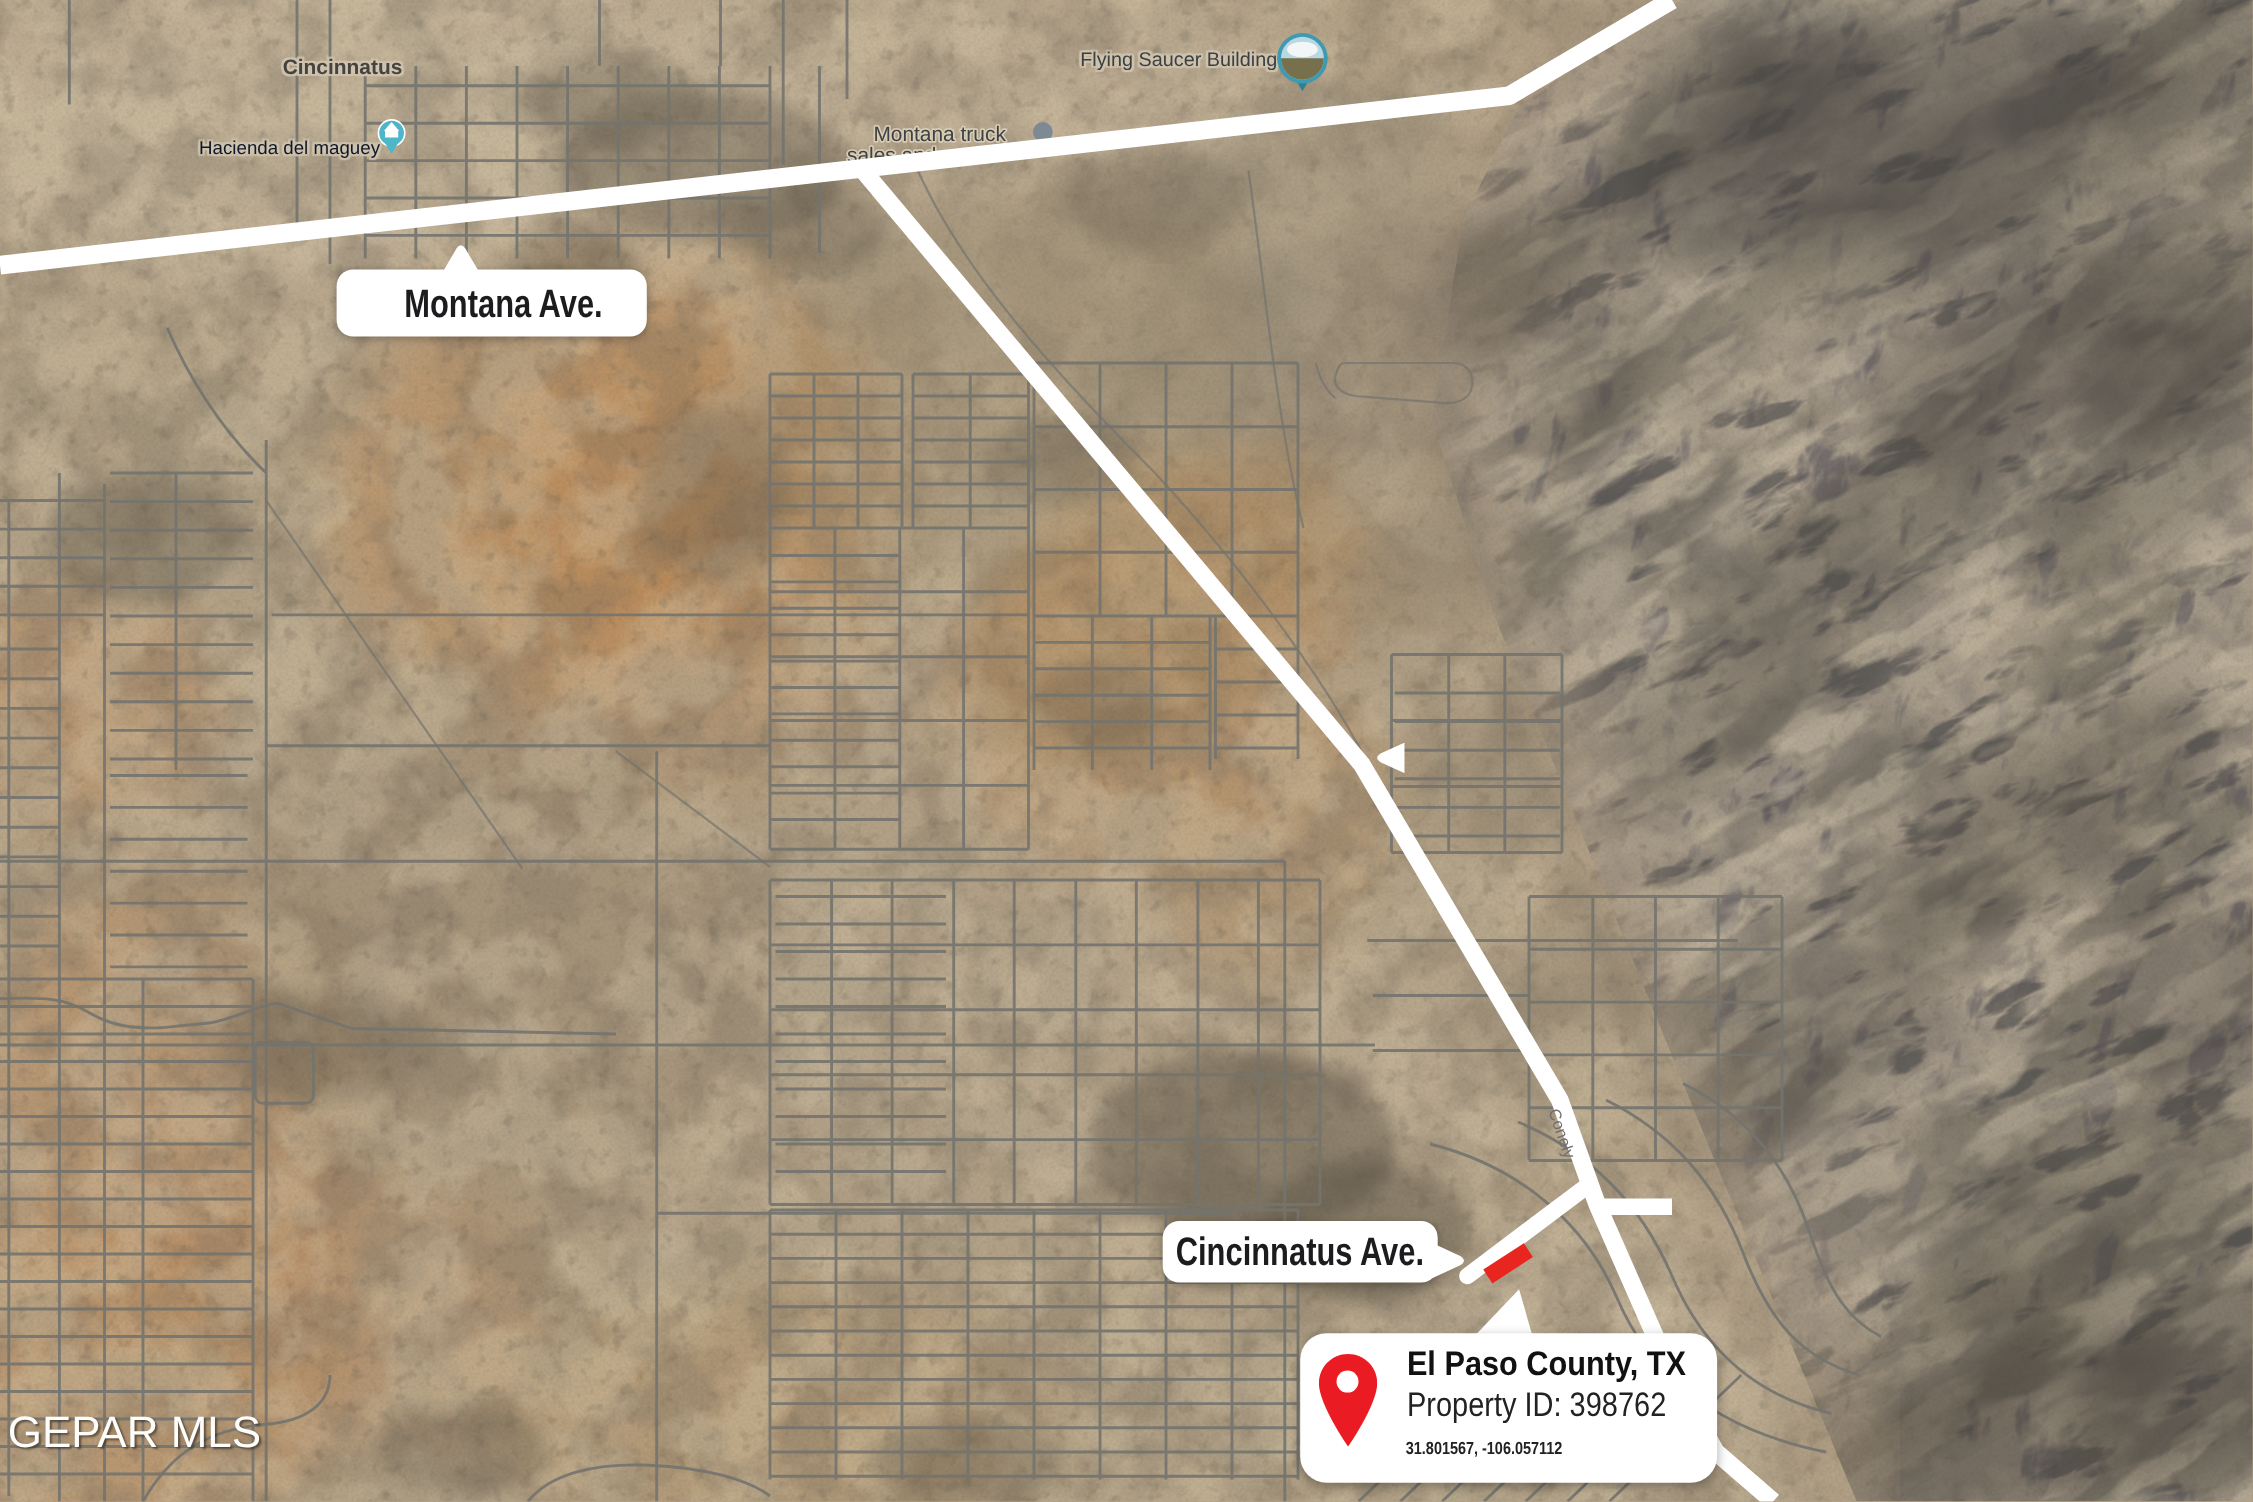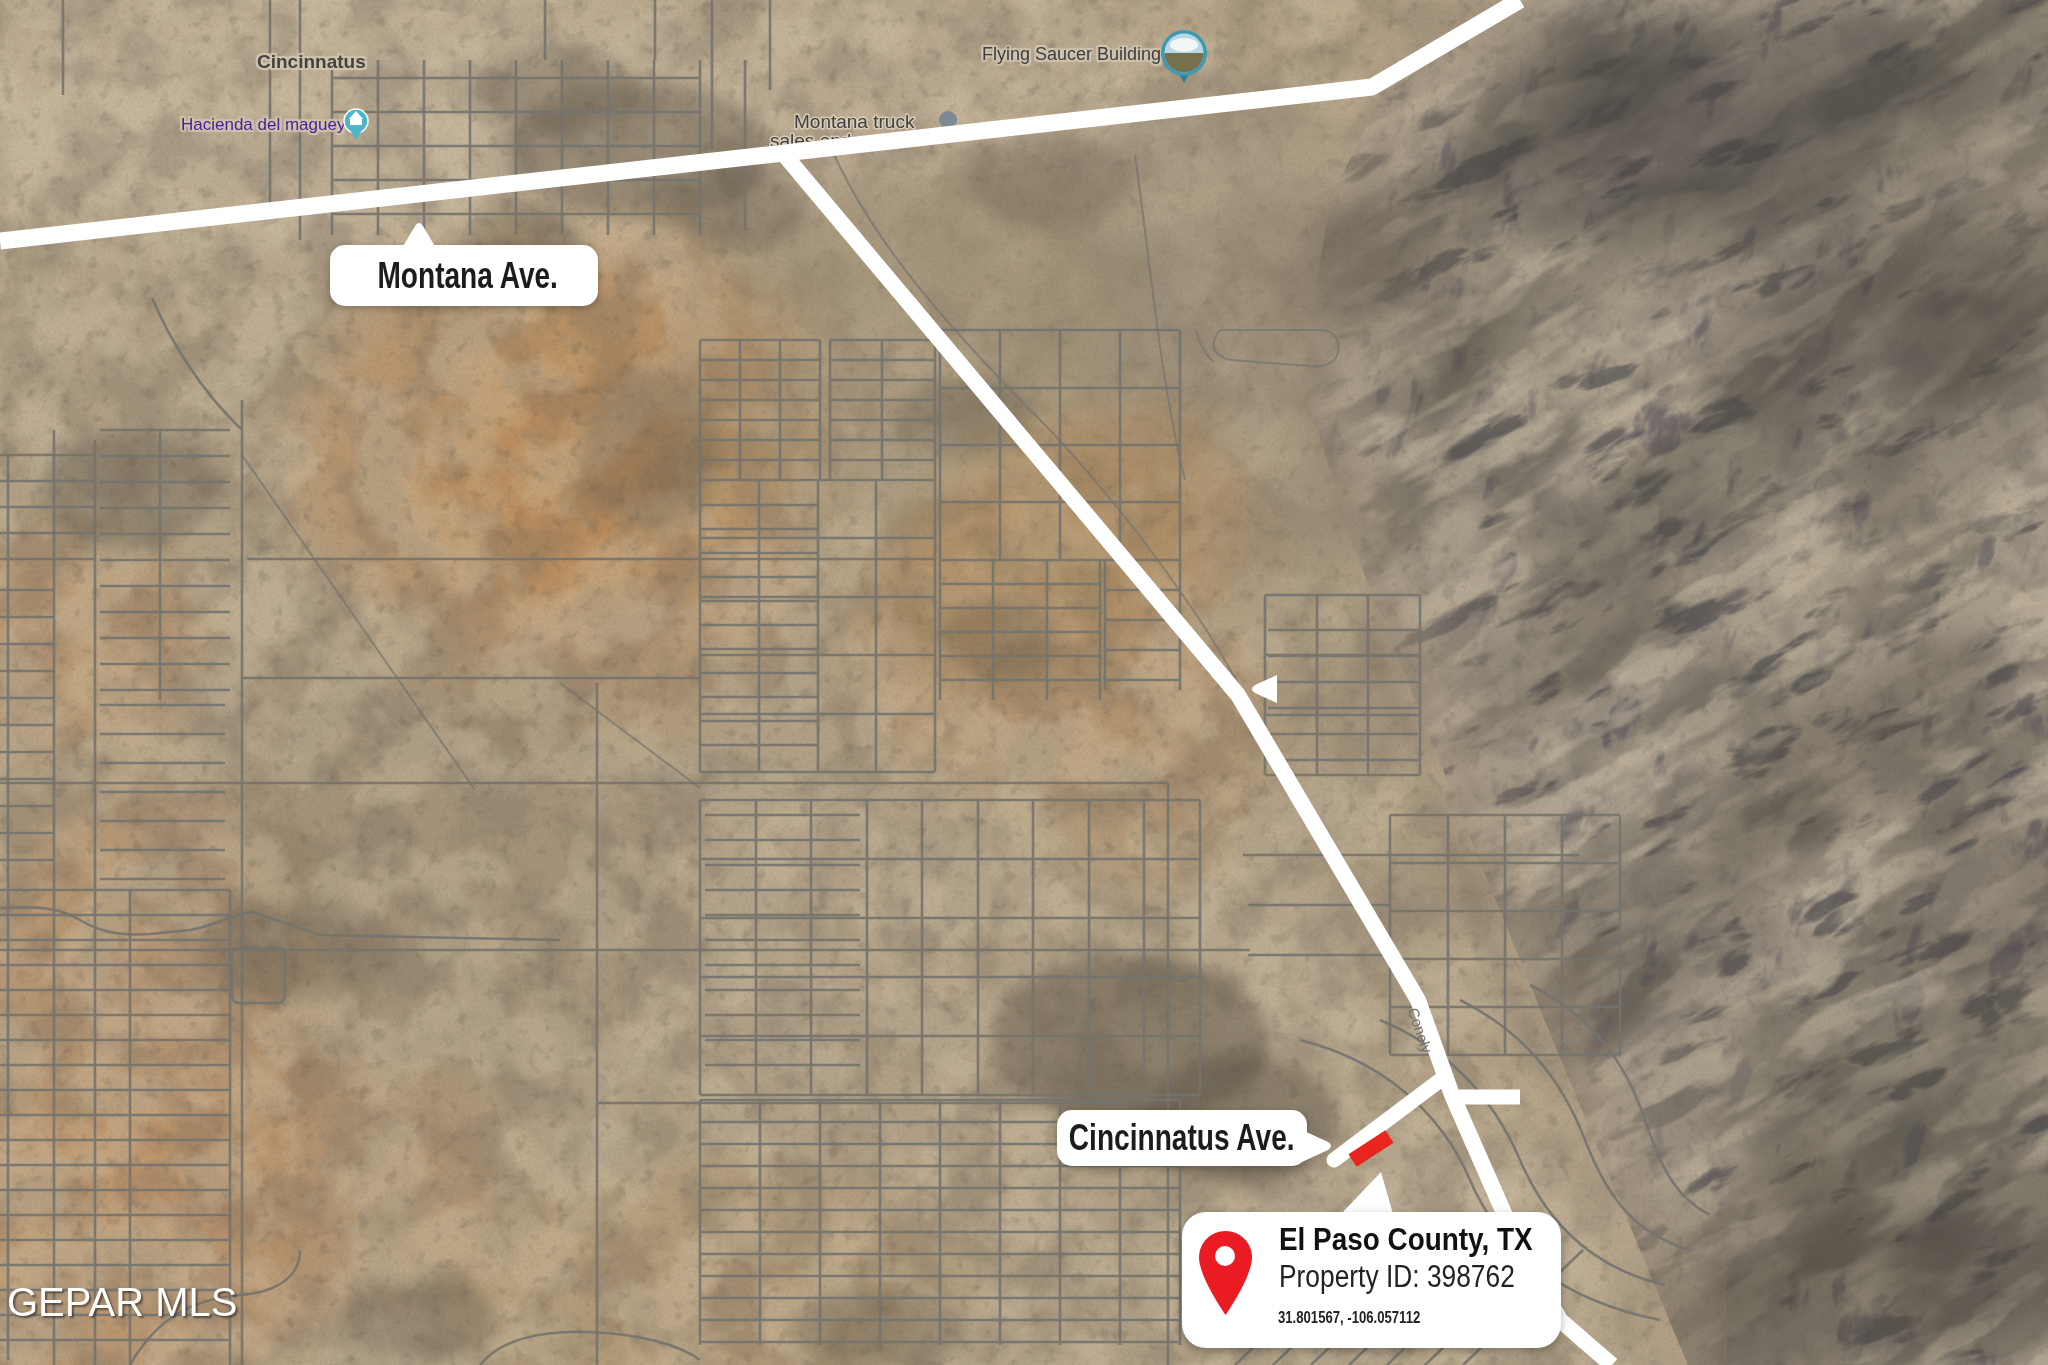--- a/index.html
+++ b/index.html
@@ -213,40 +213,40 @@
 
 <text x="1415" y="1032" font-family="Liberation Sans,sans-serif" font-size="15" fill="#6e6e6e" transform="rotate(71 1415 1032)" text-anchor="middle">Conely</text>
 
 <rect x="1349" y="1141" width="44" height="15" fill="#e8251f" transform="rotate(-33 1371 1148.5)"></rect>
 
 <polygon points="1381,1172 1341,1214 1393,1214" fill="#ffffff"></polygon>
 </svg>
 
 <div class="poi" style="left:257px;top:51px;font-size:19px;">Cincinnatus</div>
 
-<div class="poi" style="left:181px;top:115px;font-size:17px;font-weight:normal;color:#4c1d95;">Hacienda del maguey</div>
+<div class="poi" style="left:181px;top:125px;font-size:17px;font-weight:normal;color:#0f172a;">Hacienda del maguey</div>
 
 <svg style="position:absolute;left:341px;top:106px;" width="30" height="40" viewBox="0 0 30 40">
  <circle cx="15" cy="15" r="12" fill="#4db6c9" stroke="#fff" stroke-width="1.5"></circle>
  <polygon points="15,34 9,24 21,24" fill="#4db6c9"></polygon>
  <rect x="9" y="12" width="12" height="7" fill="#fff"></rect>
       <polygon points="15,5 8,13 22,13" fill="#fff"></polygon>
 </svg>
 
 <div class="poi" style="left:982px;top:44px;font-size:18px;font-weight:normal;color:#3c4043;">Flying Saucer Building</div>
 
 <svg style="position:absolute;left:1159px;top:27px;" width="50" height="60" viewBox="0 0 50 60">
  <polygon points="25,56 17,42 33,42" fill="#2e7f93"></polygon>
  <circle cx="25" cy="26" r="23" fill="#3e9ab2"></circle>
  <circle cx="25" cy="26" r="19.5" fill="#b9d8e2"></circle>
  <path d="M5.5 26 a19.5 19.5 0 0 0 39 0 z" fill="#77704c"></path>
  <ellipse cx="25" cy="18" rx="14" ry="7" fill="#f3f6f7"></ellipse>
 </svg>
 
-<div class="callout" style="left:306px;top:245px;width:268px;height:61px;justify-content:flex-start;padding-left:0;margin-left:24px;">
+<div class="callout" style="left:306px;top:245px;width:268px;height:61px;justify-content:flex-start;padding-left:14px;">
       <span style="margin-left:22px;">Montana Ave.</span>
     </div>
 <svg style="position:absolute;left:396px;top:218px;" width="46" height="30" viewBox="0 0 46 30">
       <path d="M6 30 L19 8 Q23 2 27 8 L40 30 z" fill="#fff"></path>
     </svg>
 
 <svg style="position:absolute;left:1247px;top:672px;" width="30" height="34" viewBox="0 0 30 34">
       <path d="M30 3 L8 13 Q2 17 8 21 L30 31 z" fill="#fff"></path>
     </svg>
 

